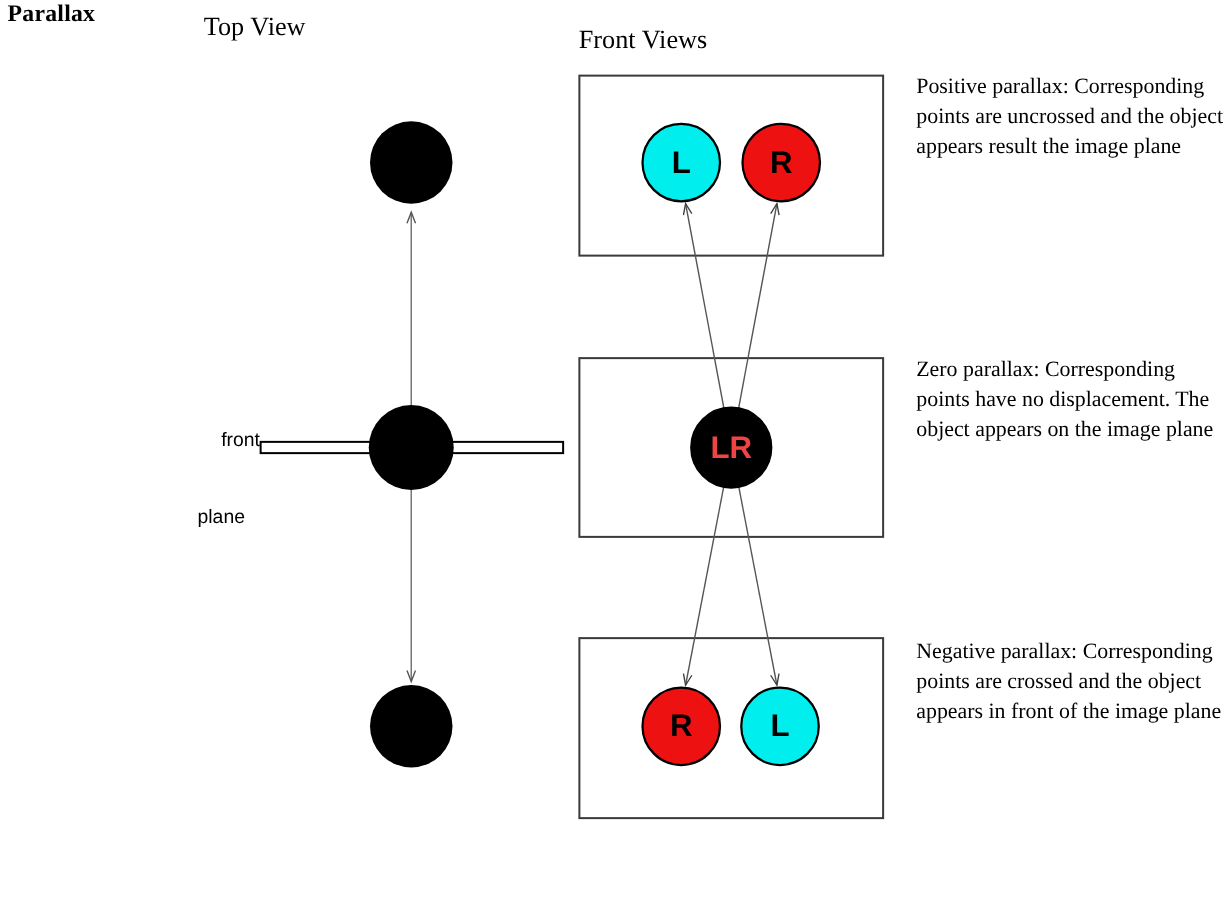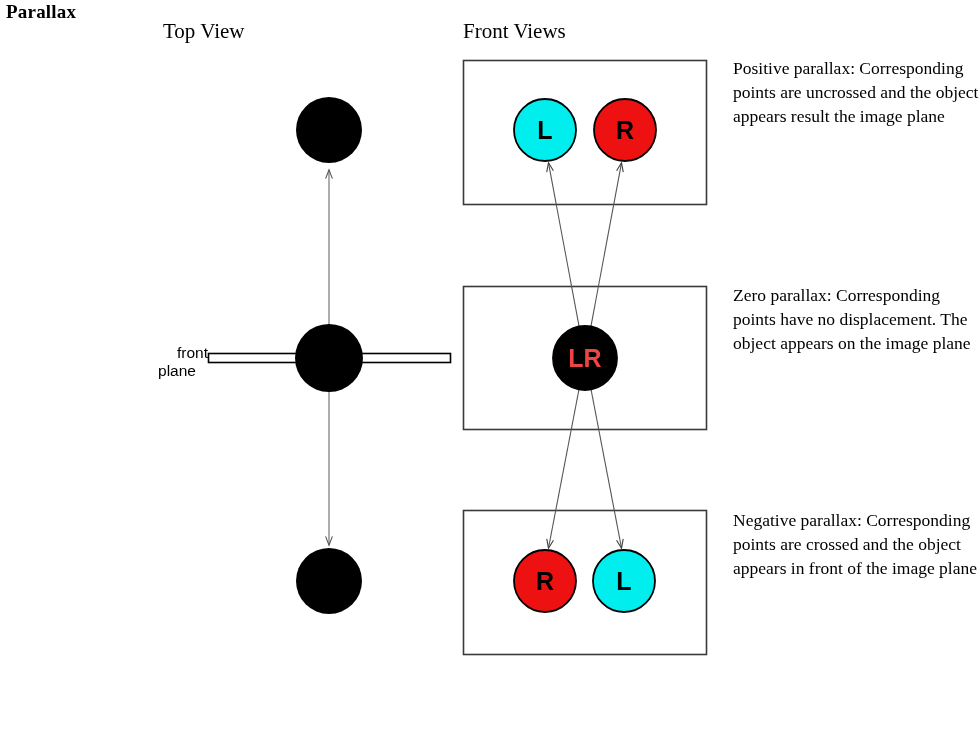--- a/index.html
+++ b/index.html
@@ -26,21 +26,21 @@
 
   #title {
     left: 6px;
     top: 1px;
     font-size: 19px;
     font-weight: bold;
     letter-spacing: 0.2px;
   }
   #top-view-heading {
     left: 163px;
-    top: 19px;
+    top: 9px;
     font-size: 21px;
   }
   #front-views-heading {
     left: 463px;
     top: 19px;
     font-size: 21px;
   }
 
   svg#diagram {
     position: absolute;
@@ -76,21 +76,21 @@
   #plane-label {
     position: absolute;
     left: 146px;
     top: 344px;
     width: 62px;
     text-align: right;
     font-family: "Liberation Sans", "DejaVu Sans", sans-serif;
     font-size: 15.5px;
     line-height: 1.16;
   }
-  #plane-label .l2 { display: block; text-align: center; }
+  #plane-label .l2 { display: block; text-align: center; margin-top: 43px; }
 
   #caption {
     position: absolute;
     left: 163px;
     top: 674px;
     width: 790px;
     font-size: 17.5px;
     line-height: 1.4;
   }
   #caption .pad { white-space: pre; }

